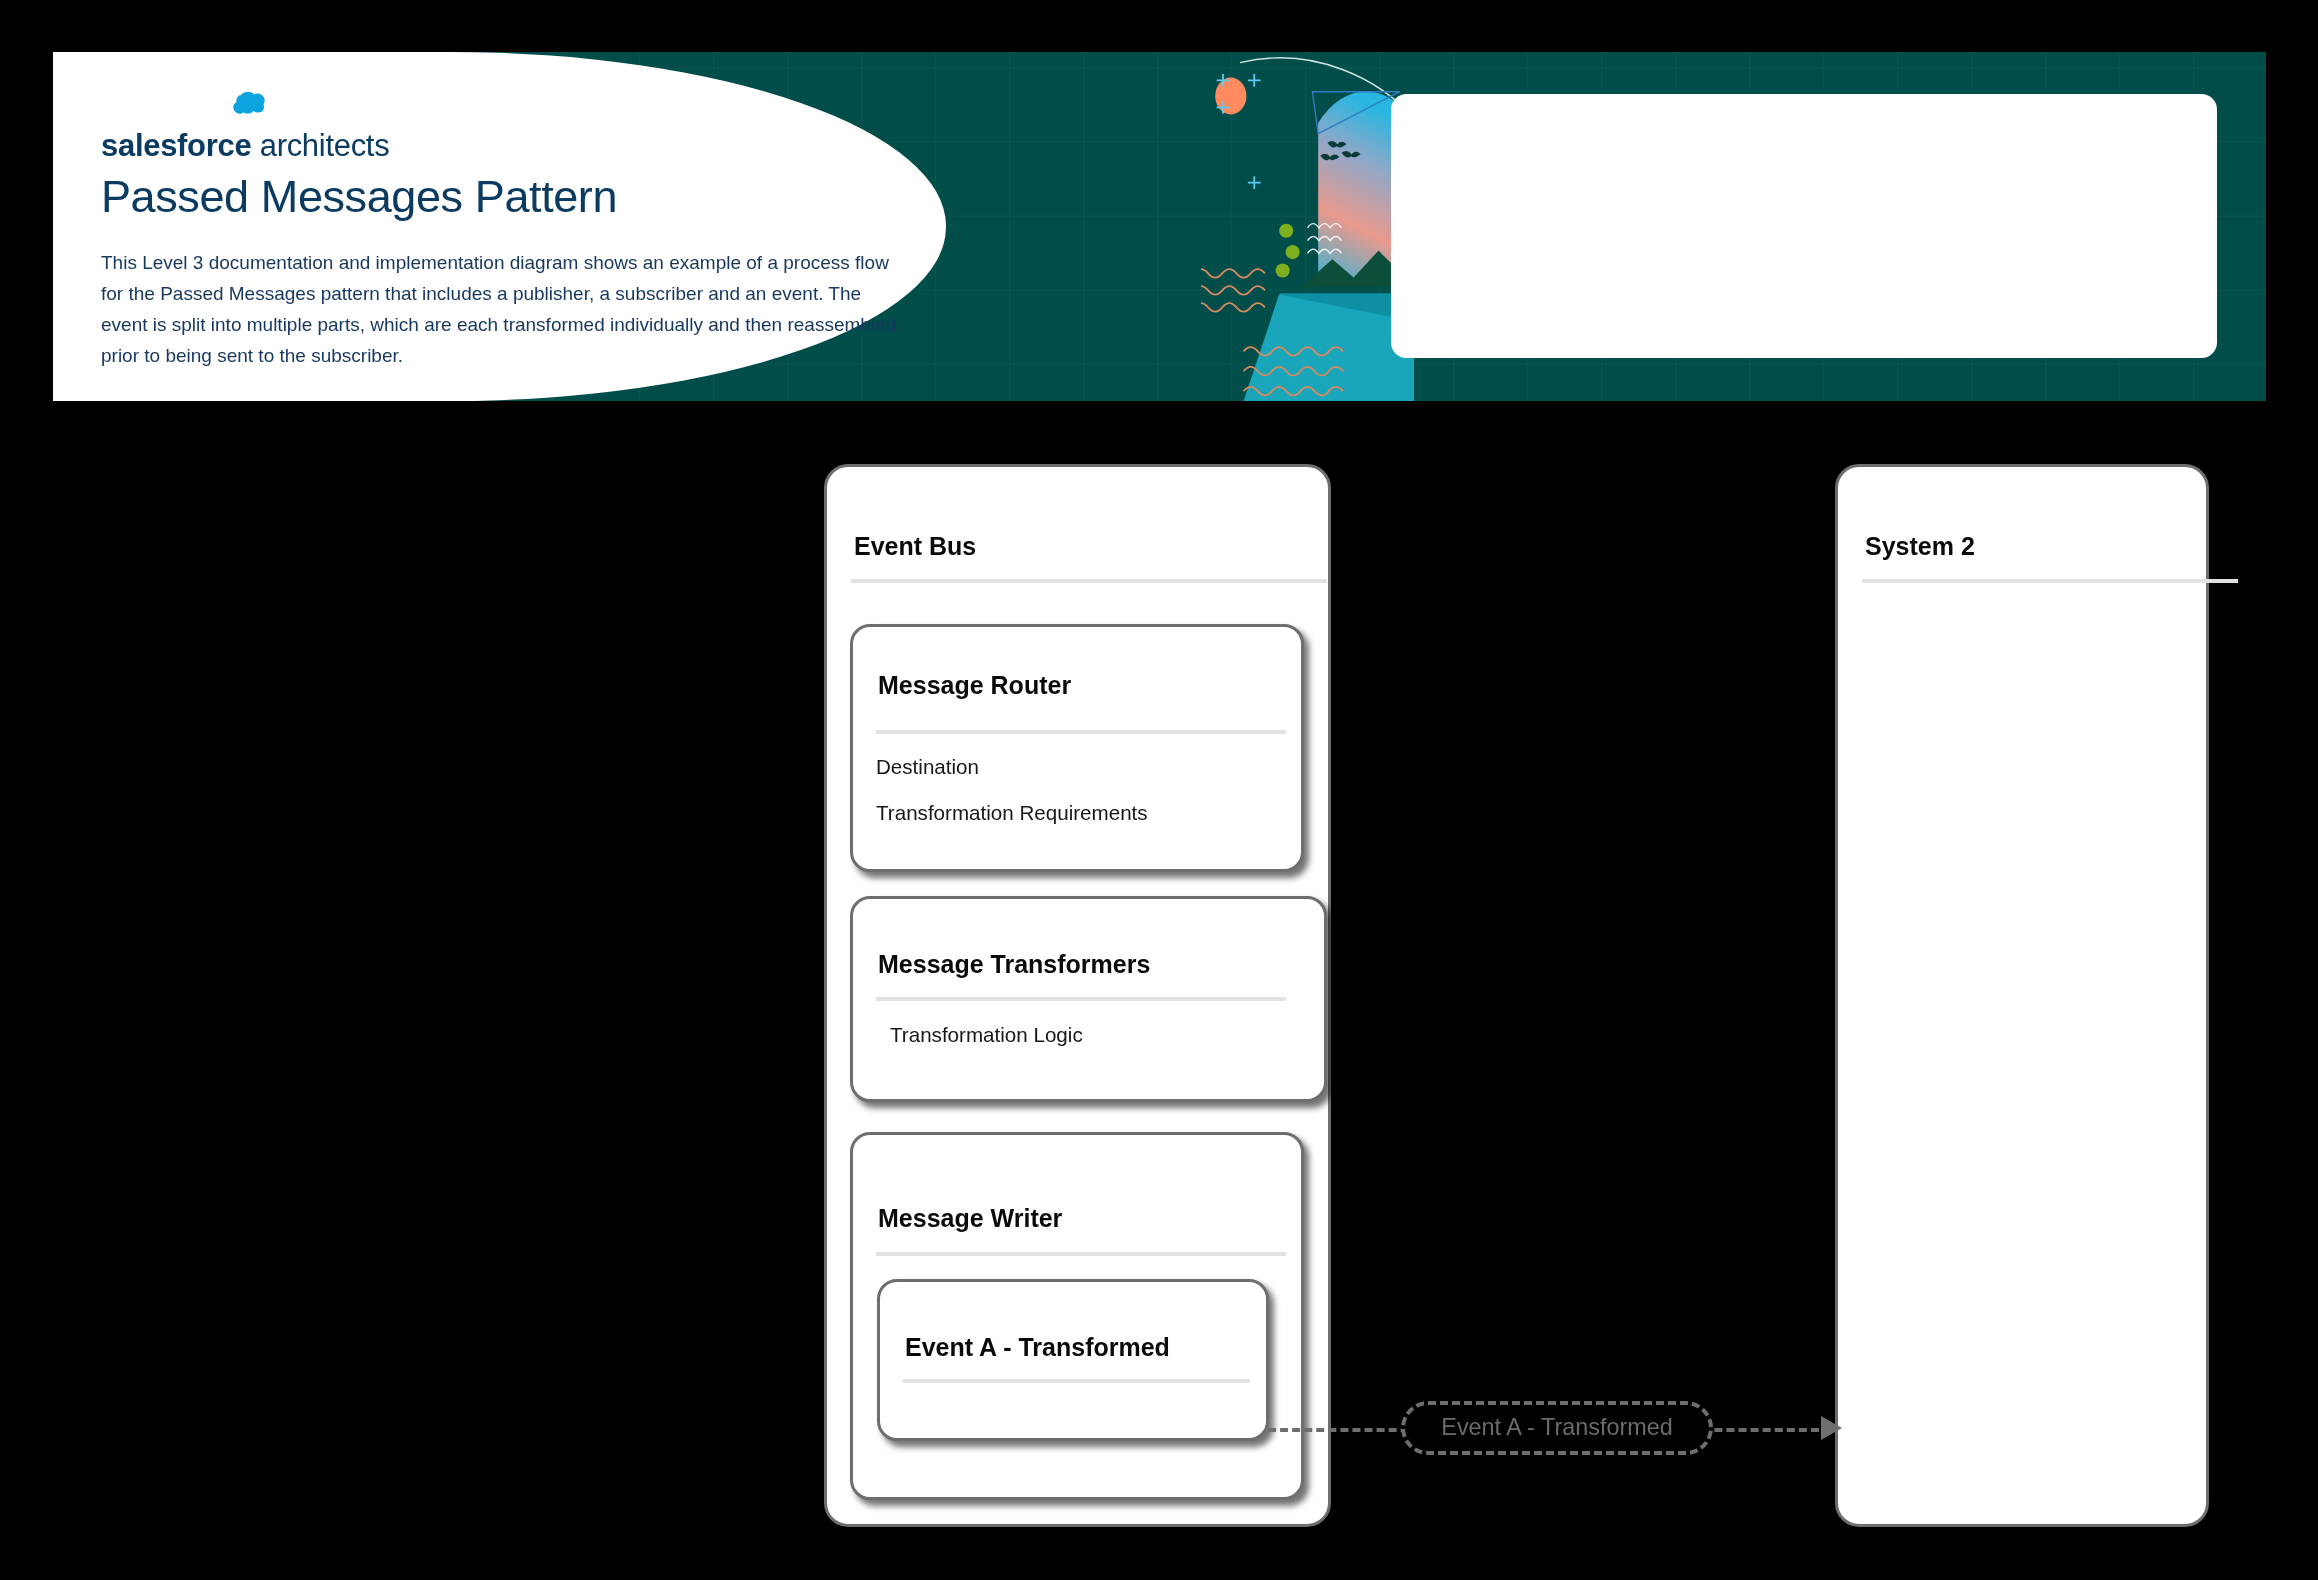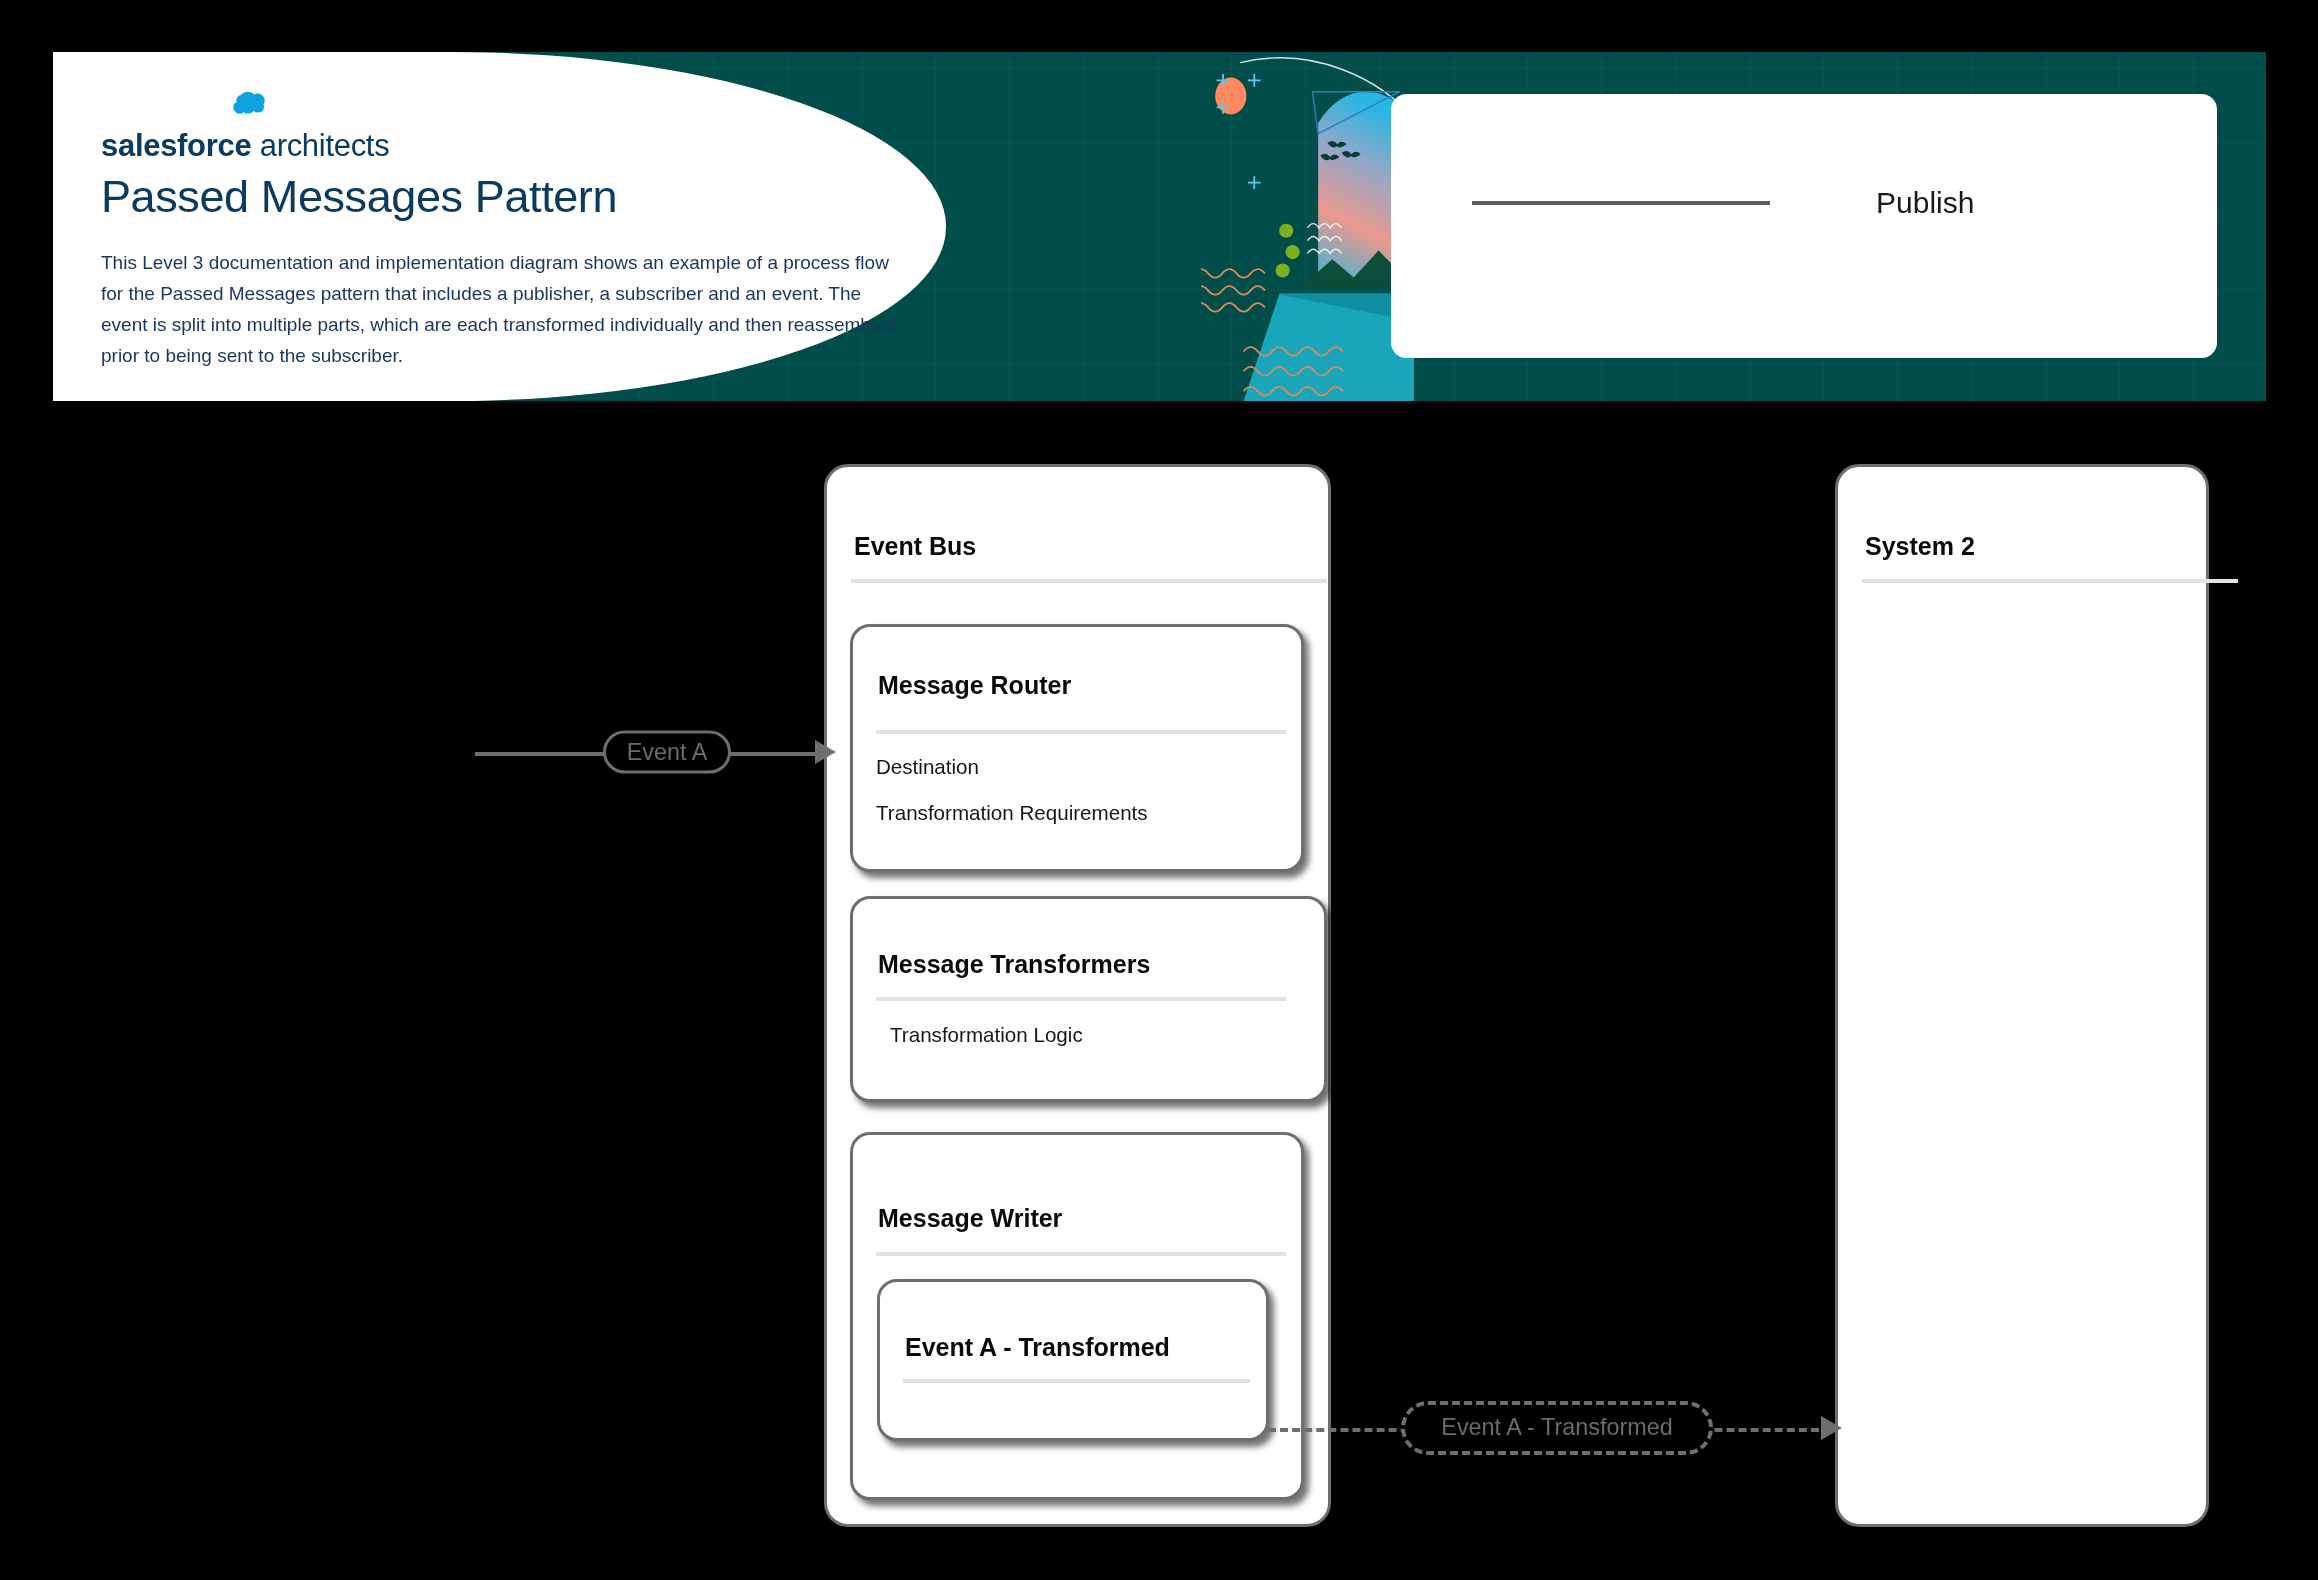--- a/index.html
+++ b/index.html
@@ -206,24 +206,20 @@
         </svg>
         <div class="sf-wordmark"><b>salesforce</b><span> architects</span></div>
       </div>
 
       <div class="banner-title">Passed Messages Pattern</div>
       <div class="banner-desc">This Level 3 documentation and implementation diagram shows an example of a process flow for the Passed Messages pattern that includes a publisher, a subscriber and an event. The event is split into multiple parts, which are each transformed individually and then reassembled prior to being sent to the subscriber.</div>
     </div>
   </div>
 
   <div class="legend">
-    <div class="legend-row r1">
-      <div class="legend-swatch solid"></div>
-      <div class="legend-label">Publish</div>
-    </div>
   </div>
 
 
   <div class="card" id="eventbus">
     <div class="card-title">Event Bus</div>
     <div class="card-rule"></div>
   </div>
 
   <div class="card" id="router">
     <div class="card-title">Message Router</div>
@@ -246,25 +242,20 @@
   <div class="card" id="evta">
     <div class="card-title">Event A - Transformed</div>
     <div class="card-rule"></div>
   </div>
 
   <div class="card" id="system2">
     <div class="card-title">System 2</div>
     <div class="card-rule"></div>
   </div>
 
-  <div class="conn" id="conn-a">
-    <div class="conn-line solid"></div>
-    <div class="pill solid">Event A</div>
-    <div class="arrowhead"></div>
-  </div>
 
   <div class="conn" id="conn-b">
     <div class="conn-line dashed"></div>
     <div class="pill dashed">Event A - Transformed</div>
     <div class="arrowhead"></div>
   </div>
 
 </div>
 
 

